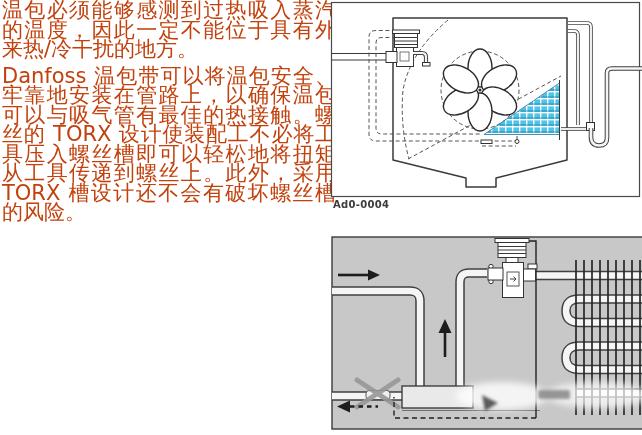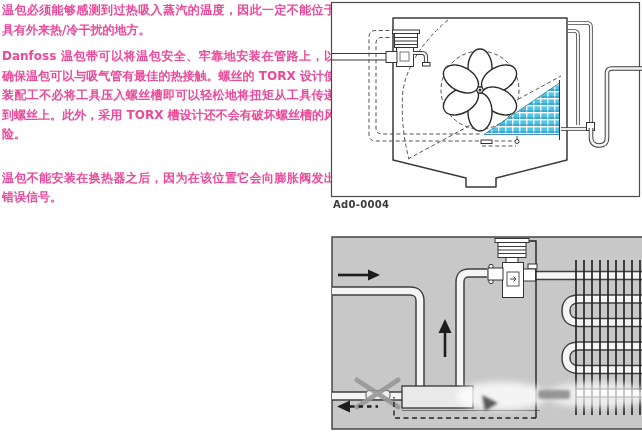--- a/index.html
+++ b/index.html
@@ -3,21 +3,21 @@
 <meta charset="utf-8">
 <style>
   html,body{margin:0;padding:0;}
   body{
     width:642px;height:435px;position:relative;overflow:hidden;
     background:#ffffff;
     font-family:"DejaVu Sans","Liberation Sans",sans-serif;
   }
   .text-col{
     position:absolute;left:2px;top:1px;width:334px;
-    color:#ec4899;font-size:12px;line-height:19.5px;font-weight:700;
+    color:#c2410c;font-size:21px;line-height:19.5px;font-weight:400;
     text-align:justify;
   }
   .text-col p{margin:0 0 7px 0;}
   .text-col p.gap-large{margin-top:24px;}
   .fig{position:absolute;}
   #fig-top{left:330px;top:0;width:312px;height:215px;}
   #fig-bottom{left:330px;top:235px;width:312px;height:200px;}
   .fig-caption{
     position:absolute;left:333px;top:199px;
     font-size:10px;color:#3c3c3c;font-weight:700;letter-spacing:.3px;
@@ -30,21 +30,20 @@
   .thin-pd{stroke:#454545;stroke-width:3.6;fill:none;}
   .thin-pw{stroke:#ffffff;stroke-width:1.8;fill:none;}
   .part{fill:#ffffff;stroke:#333;stroke-width:1;}
 </style>
 </head>
 <body>
 
 <div class="text-col">
   <p>温包必须能够感测到过热吸入蒸汽的温度，因此一定不能位于具有外来热/冷干扰的地方。</p>
   <p>Danfoss 温包带可以将温包安全、牢靠地安装在管路上，以确保温包可以与吸气管有最佳的热接触。螺丝的 TORX 设计使装配工不必将工具压入螺丝槽即可以轻松地将扭矩从工具传递到螺丝上。此外，采用 TORX 槽设计还不会有破坏螺丝槽的风险。</p>
-  <p class="gap-large">温包不能安装在换热器之后，因为在该位置它会向膨胀阀发出错误信号。</p>
 </div>
 
 <div class="fig" id="fig-top">
 <svg width="312" height="215" viewBox="0 0 312 215">
   <defs>
     <pattern id="coilgrid" width="7" height="7" patternUnits="userSpaceOnUse">
       <rect width="7" height="7" fill="#4cc5e9"></rect>
       <rect x="0" y="0" width="7" height="1.4" fill="#ffffff"></rect>
       <rect x="0" y="0" width="1.4" height="7" fill="#ffffff"></rect>
       <rect x="0" y="5.6" width="7" height="0.8" fill="#1d7fae"></rect>

